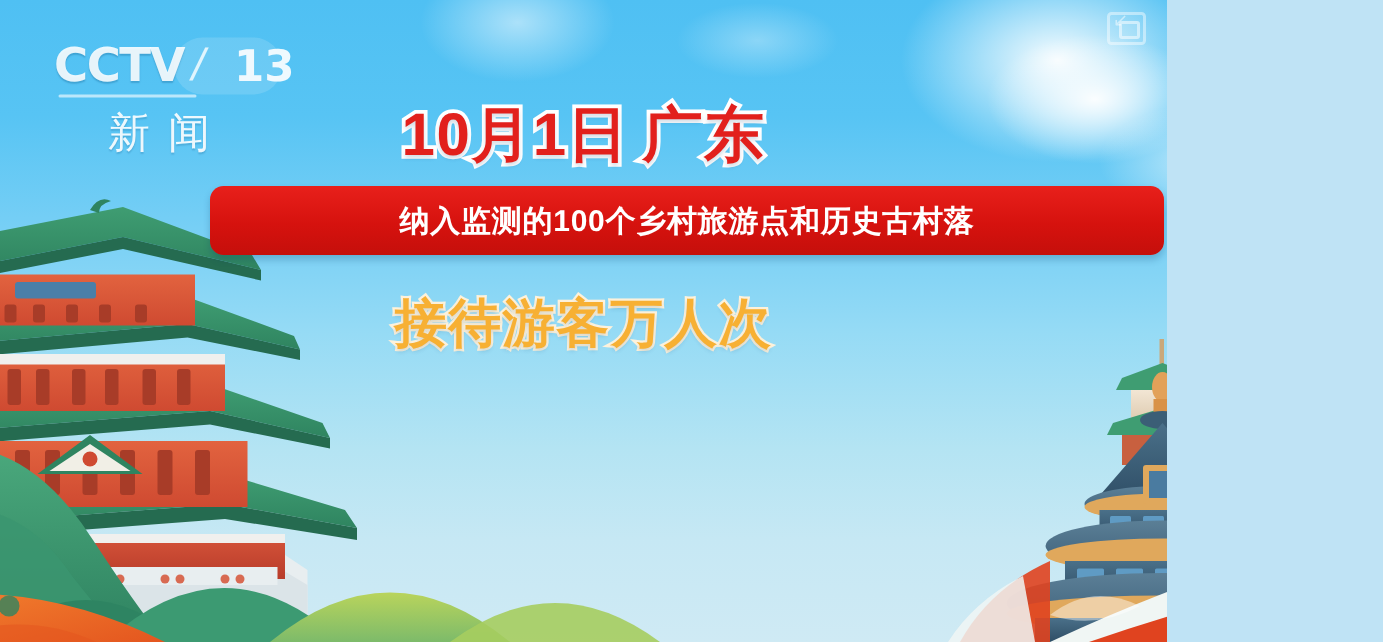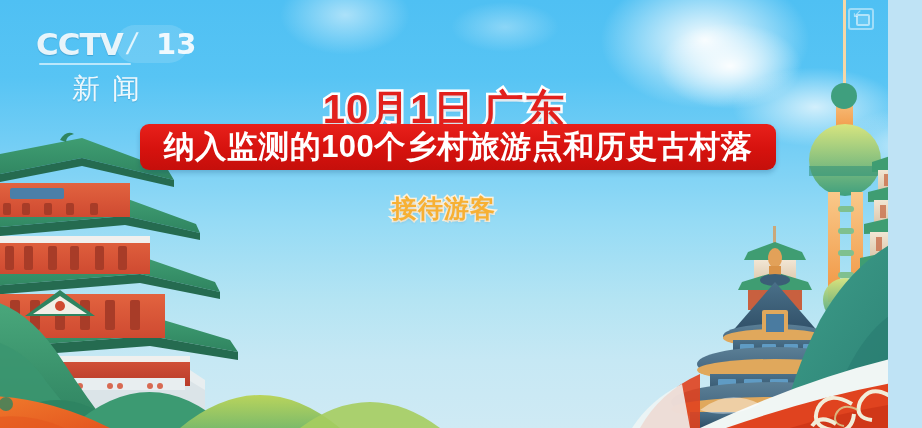--- a/index.html
+++ b/index.html
@@ -1,21 +1,21 @@
 <!DOCTYPE html>
 <html><head>
 <meta charset="utf-8">
 <style>
   * { margin:0; padding:0; box-sizing:border-box; }
   html,body { width:922px; height:428px; overflow:hidden; background:#bfe3f5; }
   body { font-family:"Liberation Sans","DejaVu Sans",sans-serif; }
 
   #stage {
     position:relative;
-    width:888px; height:428px;
+    width:778px; height:428px;
     overflow:hidden;
   }
 
   
   .sky {
     position:absolute; inset:0;
     background:linear-gradient(to bottom,
       #4fc0f3 0%, #57c4f4 18%, #74cef5 34%,
       #96dbf5 52%, #b4e4f3 70%, #c6e8f4 84%, #cfeaf4 100%);
   }
@@ -93,21 +93,21 @@
     content:"↙"; position:absolute; left:2px; top:-3px;
     font-size:12px; color:rgba(255,255,255,.5); line-height:1;
   }
 
   
   .art { position:absolute; inset:0; z-index:10; pointer-events:none; }
 
   
   .headline {
     position:absolute; left:0; right:0; top:62px;
-    text-align:center; z-index:50;margin-top:20px;
+    text-align:center; z-index:50;
   }
   .headline .hl {
     display:inline-block;
     font-size:40px; font-weight:700; letter-spacing:1px;
     color:#e2201c;
     -webkit-text-stroke:5px #ffffff;
     paint-order:stroke fill;
     text-shadow:0 2px 3px rgba(0,60,110,.18);
   }
 
@@ -115,32 +115,32 @@
   .banner {
     position:absolute; left:140px; top:124px;
     width:636px; height:46px;
     background:linear-gradient(to bottom,#e8201b 0%,#d6120e 55%,#c50f0b 100%);
     border-radius:9px;
     box-shadow:0 3px 5px rgba(0,55,100,.22);
     display:flex; align-items:center; justify-content:center;
     z-index:50;
   }
   .banner .btxt {
-    color:#ffffff; font-size:31px; font-weight:700; letter-spacing:.5px;
+    color:#ffffff; font-size:20px; font-weight:700; letter-spacing:.5px;
     white-space:nowrap;
   }
 
   
   .stats { position:absolute; left:0; right:0; top:192px; z-index:50; }
   .statline {
     display:flex; align-items:baseline; justify-content:center;
     height:58px;
   }
   .lbl {
-    font-size:25px; font-weight:700; color:#f7b033; letter-spacing:1px;
+    font-size:35px; font-weight:700; color:#f7b033; letter-spacing:1px;
     -webkit-text-stroke:3px #fdf2dc;
     paint-order:stroke fill;
     text-shadow:0 2px 3px rgba(0,60,110,.15);
   }
   .num {
     font-size:50px; font-weight:700; letter-spacing:-1px;
     margin:0 6px; position:relative; top:3px;
     background:linear-gradient(to bottom,#d4201c 0%,#e0331b 42%,#ef6a18 78%,#f5891a 100%);
     -webkit-background-clip:text; background-clip:text;
     color:transparent;
@@ -426,19 +426,20 @@
     <span class="hl">广东</span>
   </div>
 
   <div class="banner">
     <span class="btxt">纳入监测的100个乡村旅游点和历史古村落</span>
   </div>
 
   <div class="stats">
     <div class="statline">
       <span class="lbl">接待游客</span>
+      <span class="unit">万人次</span>
     </div>
     <div class="statline">
       <span class="unit"></span>
     </div>
   </div>
 
 </div>
 
 </body></html>

